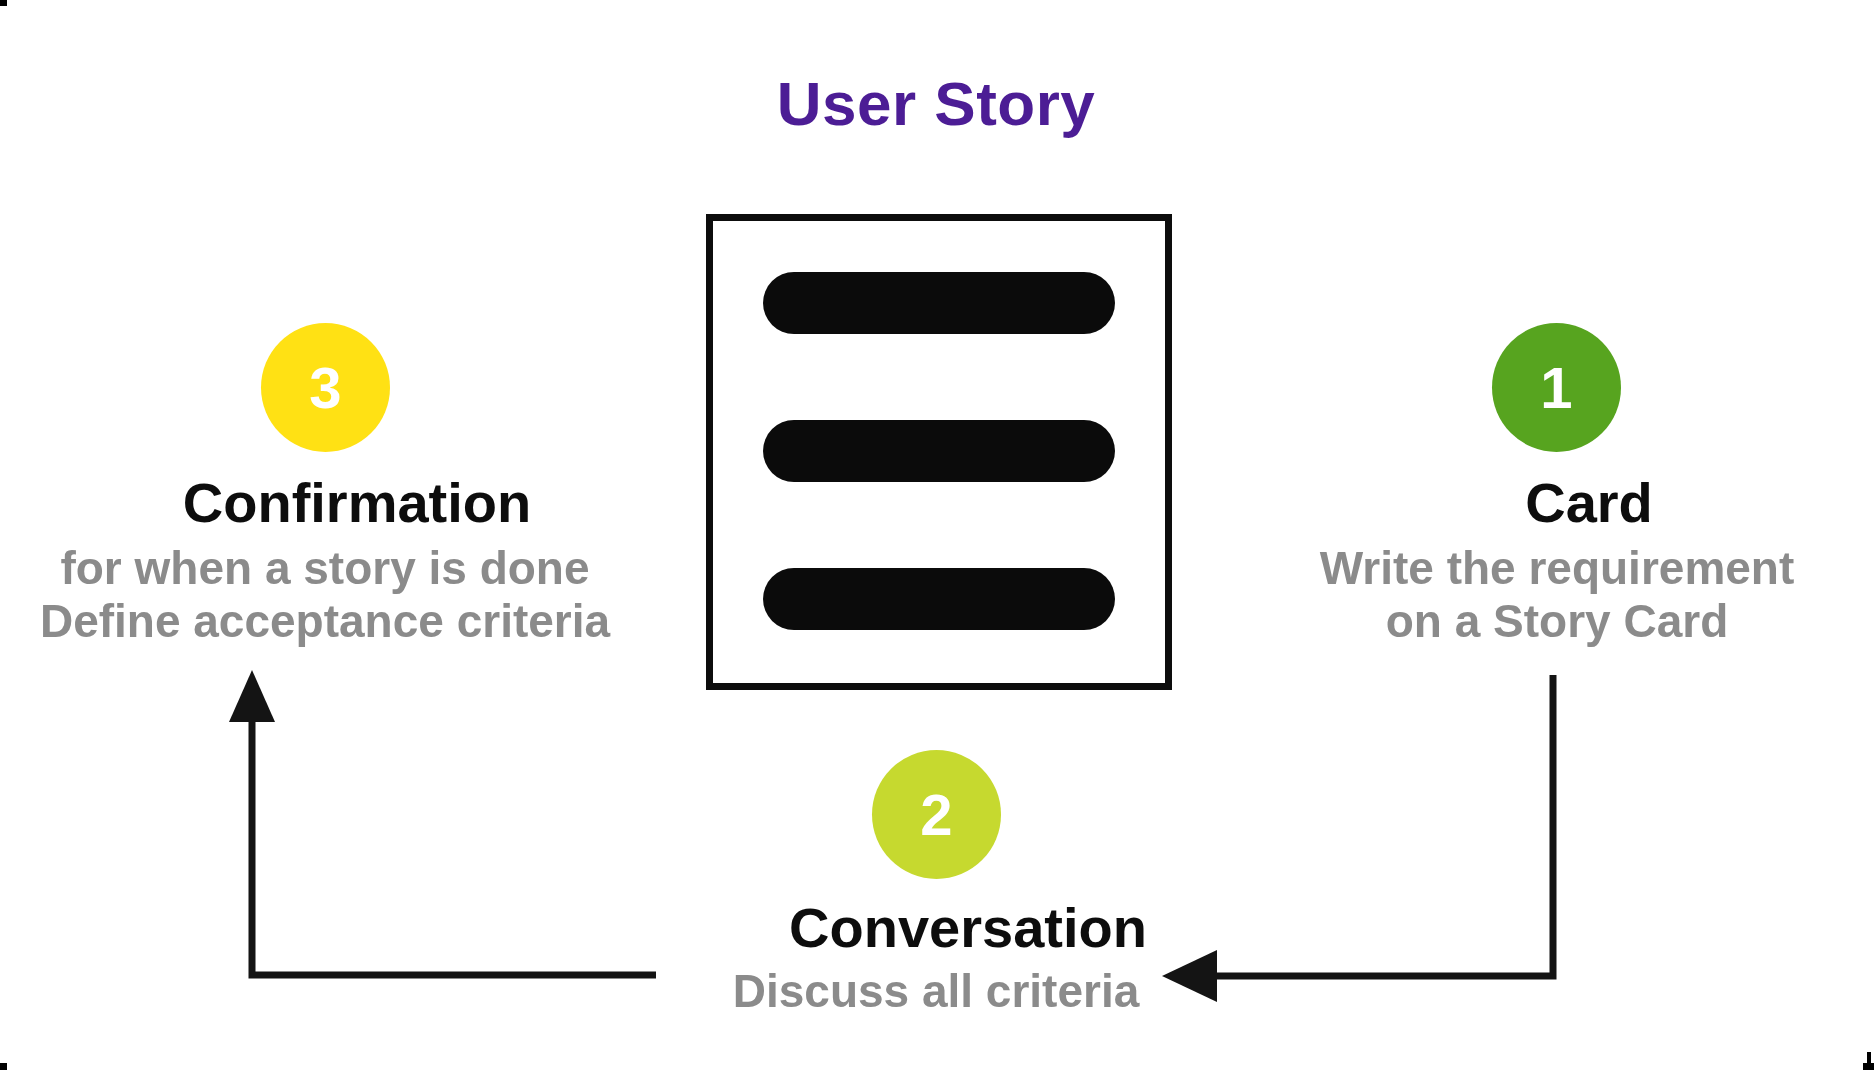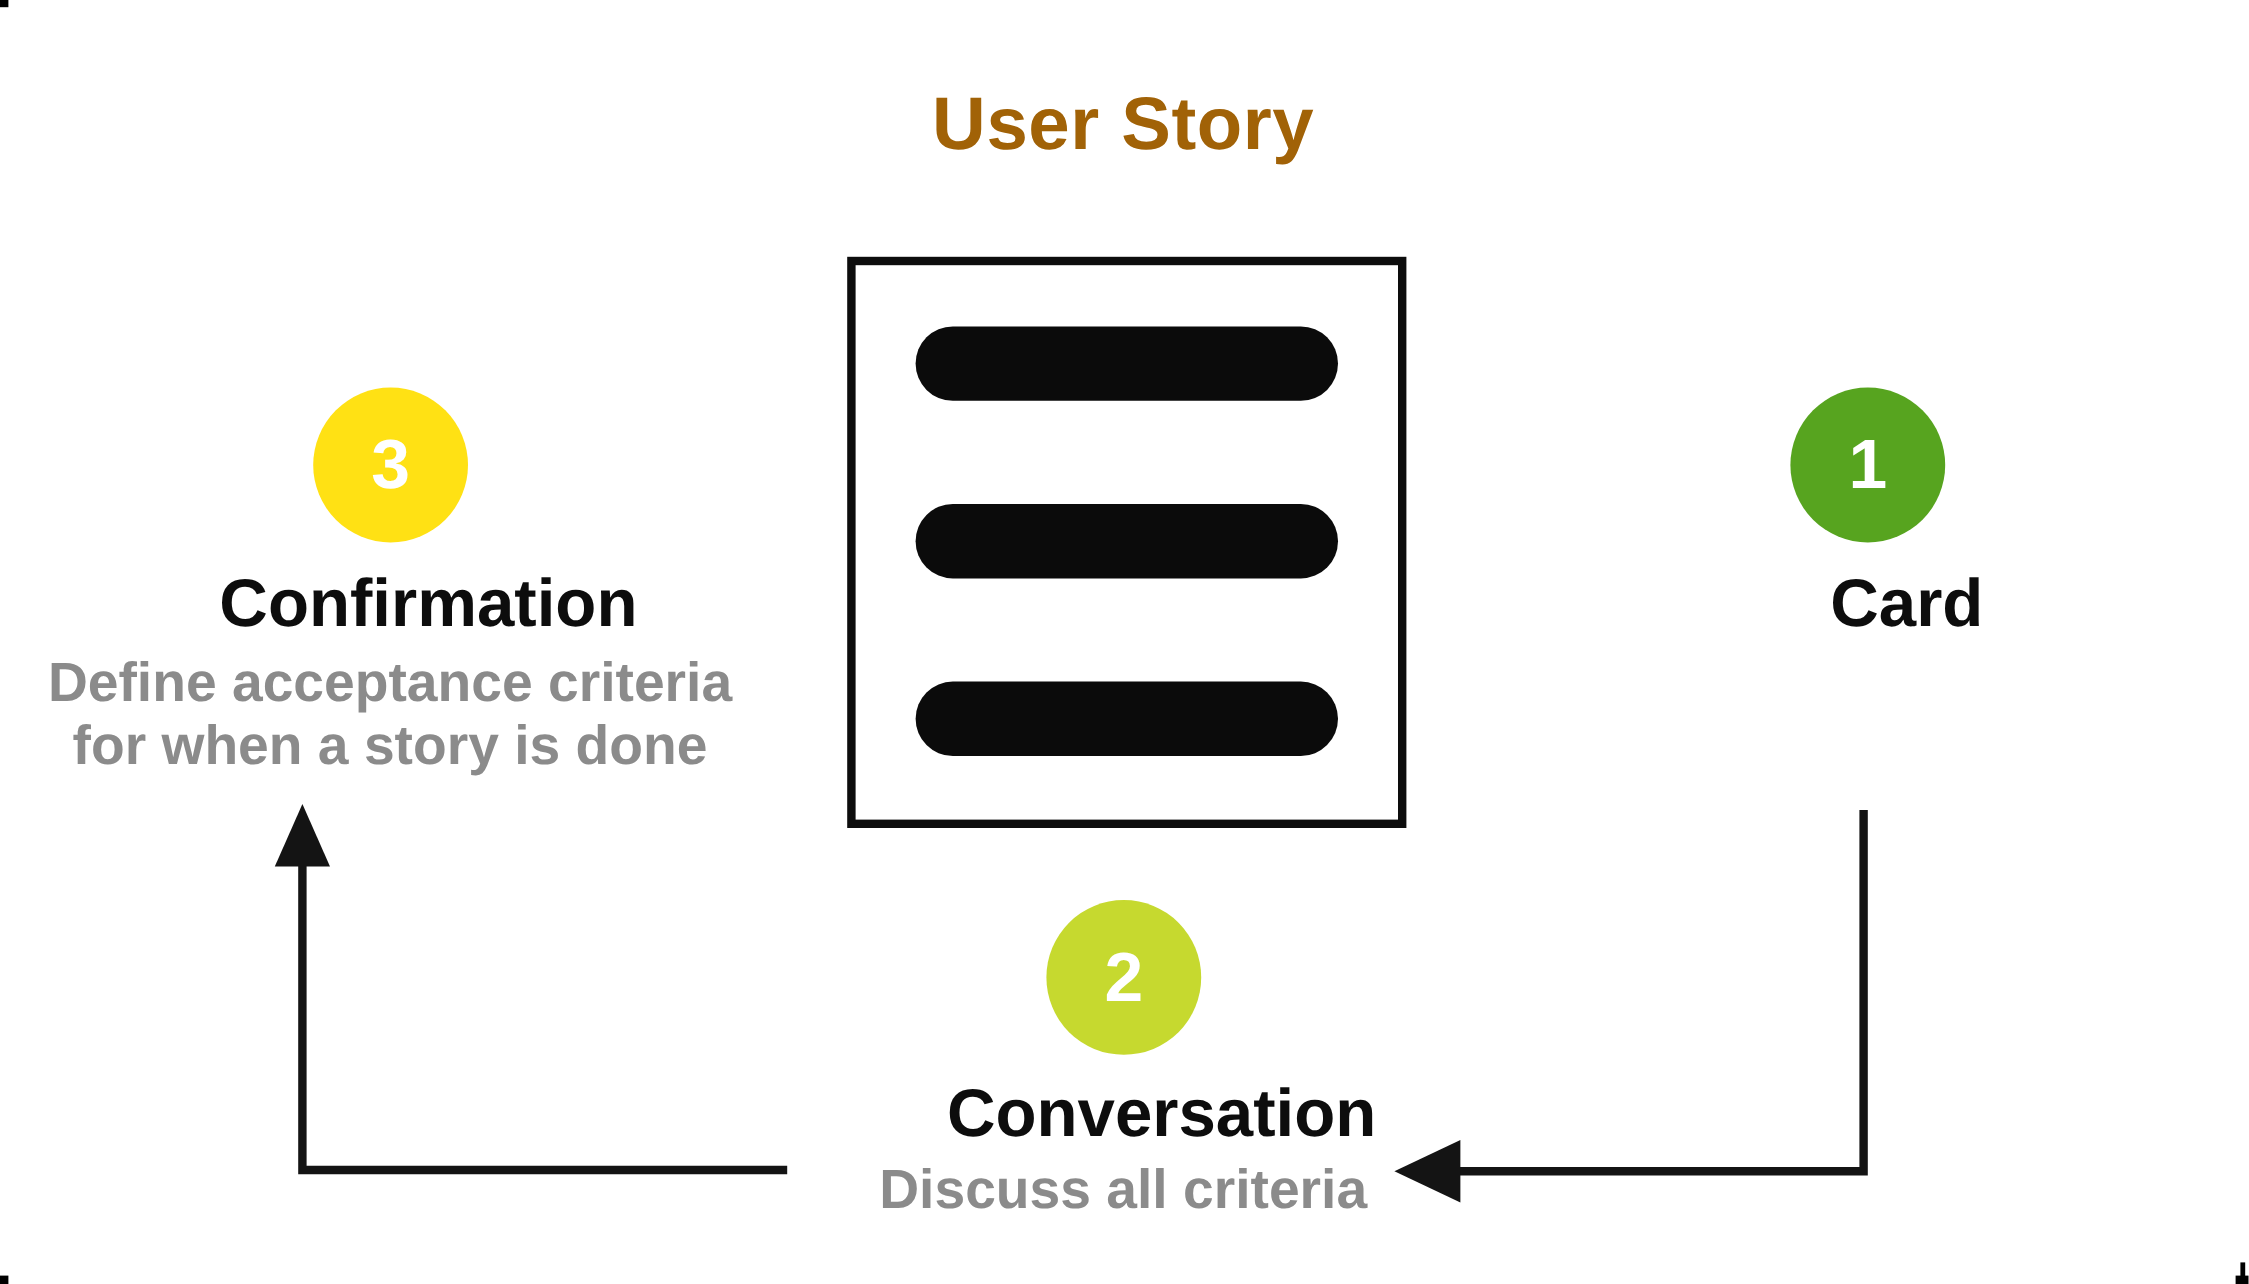--- a/index.html
+++ b/index.html
@@ -12,21 +12,21 @@
   .mark{position:absolute;background:#000;}
   .mark-tl{left:0;top:0;width:7px;height:6px;}
   .mark-bl{left:0;top:1063px;width:7px;height:7px;}
   .mark-br-a{left:1867px;top:1052px;width:4px;height:12px;}
   .mark-br-b{left:1863px;top:1063px;width:11px;height:7px;}
 
   
   .title{
     position:absolute;left:936px;top:70px;transform:translateX(-50%);
     font-size:62px;font-weight:700;line-height:1.1;white-space:nowrap;
-    letter-spacing:0.5px;color:#a16207;
+    letter-spacing:0.5px;color:#4c1d95;
   }
 
   
   .story-card{
     position:absolute;left:706px;top:214px;width:466px;height:476px;
     border:7px solid #0d0d0d;background:#fff;box-sizing:border-box;
   }
   .story-card .bar{
     position:absolute;left:50px;width:352px;height:62px;border-radius:31px;background:#0b0b0b;
   }
@@ -92,31 +92,35 @@
     <g>
       <polyline points="656,975 252,975 252,716" fill="none" stroke="#141414" stroke-width="7"></polyline>
       <polygon points="252,670 229,722 275,722" fill="#141414"></polygon>
     </g>
   </svg>
 
   <div class="badge badge-1" style="background:#57A41F">
     <span>1</span>
   </div>
   <div class="step-label label-card">Card</div>
+  <div class="step-desc desc-card">
+    <div>Write the requirement</div>
+    <div>on a Story Card</div>
+  </div>
 
   <div class="badge badge-2" style="background:#C6D92F">
     <span>2</span>
   </div>
   <div class="step-label label-conversation">Conversation</div>
   <div class="step-desc desc-conversation">
     <div>Discuss all criteria</div>
   </div>
 
   <div class="badge badge-3" style="background:#FFE114">
     <span>3</span>
   </div>
   <div class="step-label label-confirmation">Confirmation</div>
   <div class="step-desc desc-confirmation">
+    <div>for when a story is done</div>
     <div>Define acceptance criteria</div>
-    <div>for when a story is done</div>
   </div>
 
 </div>
 
 </body></html>

